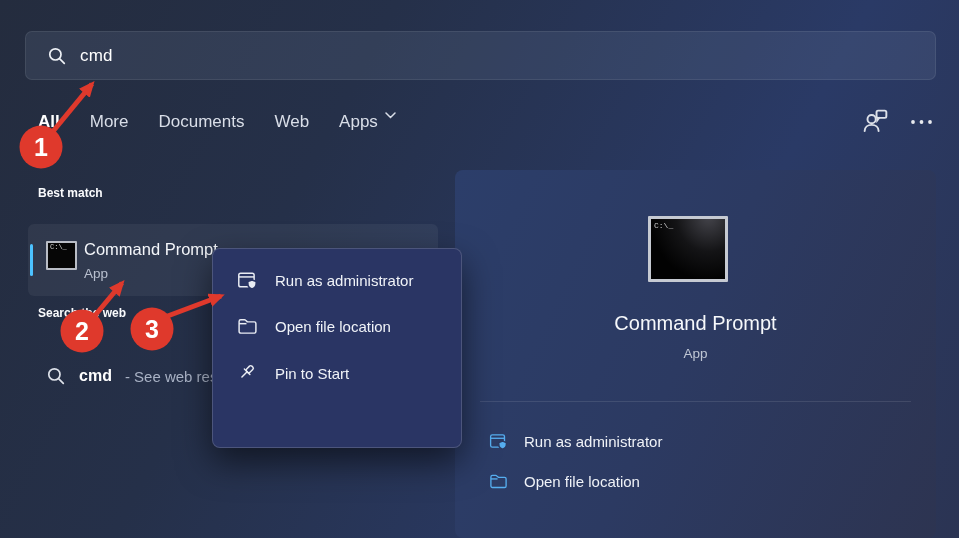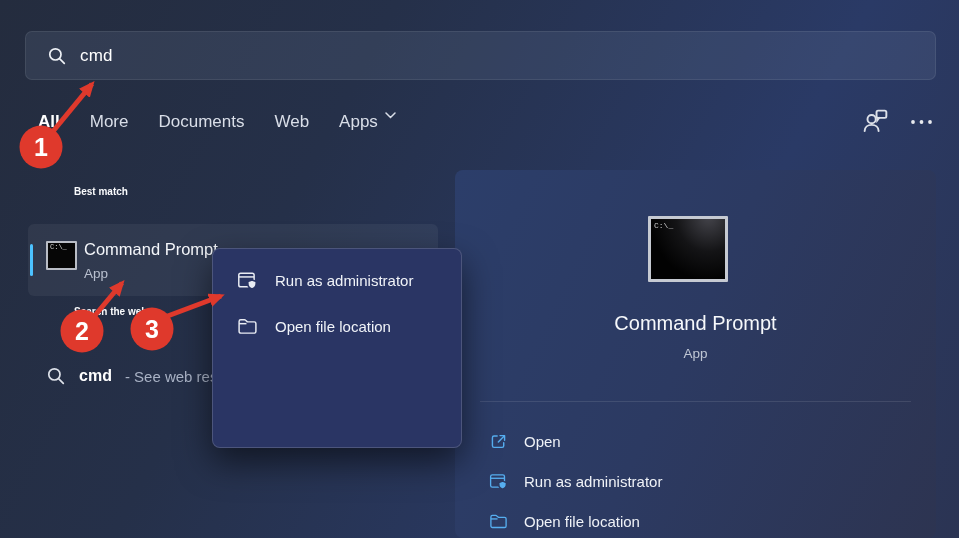--- a/index.html
+++ b/index.html
@@ -26,21 +26,21 @@
   .tabs {
     position:absolute; left:38px; top:112px;
     display:flex; gap:30px; align-items:center;
   }
   .tab { font-size:17px; color:#d9dee8; cursor:default; display:flex; align-items:flex-start; gap:7px; }
   .tab.selected { color:#ffffff; font-weight:700; }
 
   .header-icons { position:absolute; top:106px; right:24px; display:flex; align-items:center; gap:18px; }
 
   
-  .section-label { position:absolute; font-size:10px; font-weight:700; color:#fafbfd;margin-left:36px; }
+  .section-label { position:absolute; font-size:12px; font-weight:700; color:#fafbfd; }
   .best-match-label { left:38px; top:186px; }
   .search-web-label { left:38px; top:306px; }
 
   .best-match-tile {
     position:absolute; left:28px; top:224px; width:410px; height:72px;
     background:rgba(255,255,255,0.055); border-radius:6px; z-index:1;
   }
   .accent-bar {
     position:absolute; left:2px; top:20px; width:3px; height:32px;
     border-radius:2px;
@@ -174,36 +174,38 @@
     </svg>
     <span class="lbl">Run as administrator</span>
   </div>
   <div class="menu-item">
     <svg class="ic" width="21" height="21" viewBox="0 0 20 20" fill="none" stroke="#e9ecf3" stroke-width="1.4" stroke-linejoin="round">
       <path d="M2 5.2 c0-.9.7-1.6 1.6-1.6 h3.5 c.4 0 .8.2 1.1.5 L9.9 5.6 h6.5 c.9 0 1.6.7 1.6 1.6 v7.5 c0 .9-.7 1.6-1.6 1.6 H3.6 c-.9 0-1.6-.7-1.6-1.6 z"></path>
       <path d="M2 7.3 h7"></path>
     </svg>
     <span class="lbl">Open file location</span>
   </div>
+  <div class="menu-item">
+    <svg class="ic" width="21" height="21" viewBox="0 0 20 20" fill="none" stroke="#e9ecf3" stroke-width="1.4" stroke-linecap="round">
+      <g transform="rotate(45 10 8)">
+          <rect x="7.8" y="1.5" width="4.4" height="7" rx="1.6"></rect>
+          <line x1="6.3" y1="8.5" x2="13.7" y2="8.5"></line>
+          <line x1="10" y1="8.5" x2="10" y2="15.5"></line>
+        </g>
+    </svg>
+    <span class="lbl">Pin to Start</span>
+  </div>
 </div>
 
 <div class="detail-panel">
   <div class="cmd-icon-lg">C:\_</div>
   <div class="panel-title">Command Prompt</div>
   <div class="panel-sub">App</div>
   <div class="panel-sep"></div>
   <div class="panel-actions">
-    <div class="panel-action">
-      <svg class="ic" width="19" height="19" viewBox="0 0 20 20" fill="none" stroke="#56aef0" stroke-width="1.5" stroke-linecap="round" stroke-linejoin="round">
-        <path d="M8.6 4.3 H5.3 C4.3 4.3 3.6 5 3.6 6 v8.5 c0 1 .7 1.7 1.7 1.7 h8.5 c1 0 1.7-.7 1.7-1.7 V11.3"></path>
-        <path d="M11.6 3.8 h4.8 v4.8"></path>
-          <path d="M16 4.2 L9.8 10.4"></path>
-      </svg>
-      <span class="lbl">Open</span>
-    </div>
     <div class="panel-action">
       <svg class="ic" width="19" height="19" viewBox="0 0 20 20" fill="none" stroke="#56aef0" stroke-width="1.4">
         <rect x="1.7" y="3" width="14.6" height="13" rx="1.8"></rect>
         <line x1="1.7" y1="6.6" x2="16.3" y2="6.6"></line>
         <path d="M14.3 9.6 l4 1.4 v2.4 c0 2.4-1.8 3.9-4 4.7 -2.2-.8-4-2.3-4-4.7 v-2.4 z" fill="#56aef0" stroke="#2c3a62" stroke-width="1.6"></path>
       </svg>
       <span class="lbl">Run as administrator</span>
     </div>
     <div class="panel-action">
       <svg class="ic" width="19" height="19" viewBox="0 0 20 20" fill="none" stroke="#56aef0" stroke-width="1.4" stroke-linejoin="round">

